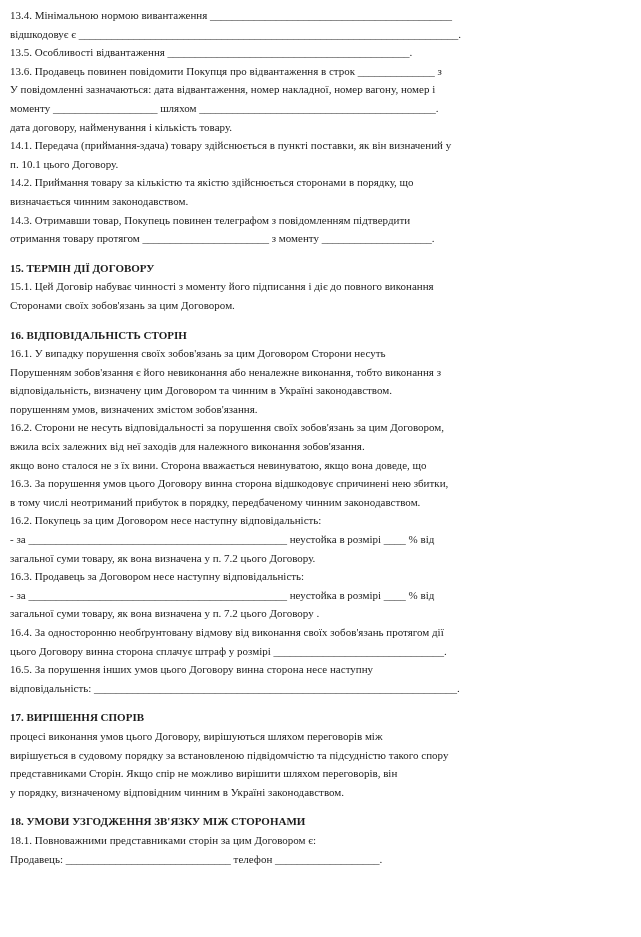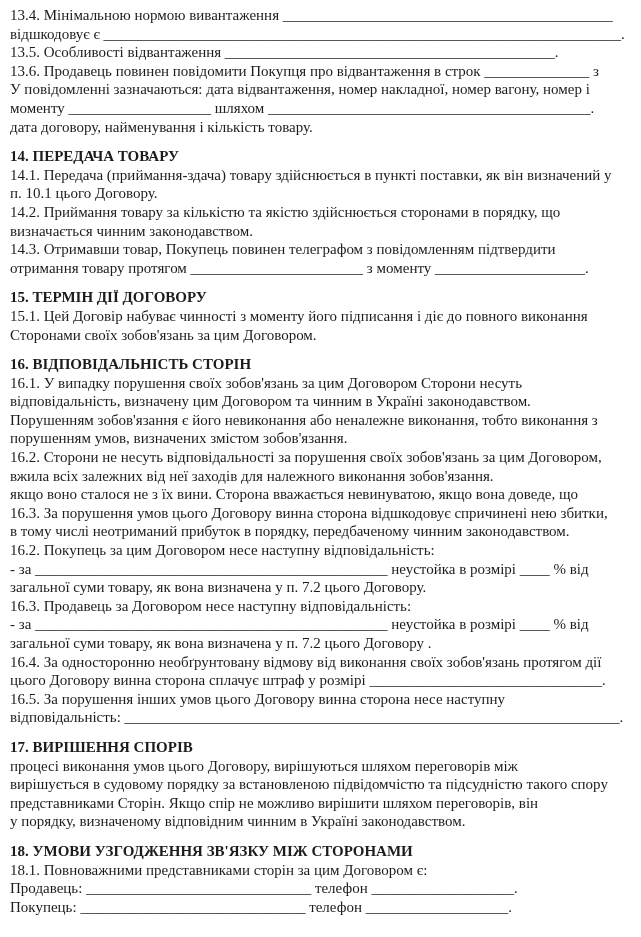--- a/index.html
+++ b/index.html
@@ -7,21 +7,21 @@
   body {
     width:641px; height:937px;
     background:var(--bg);
     overflow:hidden;
   }
   .page {
     box-sizing:border-box;
     width:641px; height:937px;
     padding:6px 6px 0 10px;
     font-family:"Liberation Serif","DejaVu Serif",serif;
-    font-size:15px;
+    font-size:11px;
     line-height:18.6px;
     color:var(--fg);
     overflow:hidden;
   }
   .line {
     white-space:pre;
     overflow:hidden;
   }
   .heading {
     font-weight:bold;
@@ -35,34 +35,33 @@
 
 <div class="page">
   <div id="doc-root">
       <div class="line">13.4. Мінімальною нормою вивантаження ____________________________________________</div>
       <div class="line">відшкодовує є _____________________________________________________________________.</div>
       <div class="line">13.5. Особливості відвантаження ____________________________________________.</div>
       <div class="line">13.6. Продавець повинен повідомити Покупця про відвантаження в строк ______________ з</div>
       <div class="line">У повідомленні зазначаються: дата відвантаження, номер накладної, номер вагону, номер і</div>
       <div class="line">моменту ___________________ шляхом ___________________________________________.</div>
       <div class="line">дата договору, найменування і кількість товару.</div>
-      <div class="heading">14. ПЕРЕДАЧА ТОВАРУ</div>
       <div class="line">14.1. Передача (приймання-здача) товару здійснюється в пункті поставки, як він визначений у</div>
       <div class="line">п. 10.1 цього Договору.</div>
       <div class="line">14.2. Приймання товару за кількістю та якістю здійснюється сторонами в порядку, що</div>
       <div class="line">визначається чинним законодавством.</div>
       <div class="line">14.3. Отримавши товар, Покупець повинен телеграфом з повідомленням підтвердити</div>
       <div class="line">отримання товару протягом _______________________ з моменту ____________________.</div>
       <div class="heading">15. ТЕРМІН ДІЇ ДОГОВОРУ</div>
       <div class="line">15.1. Цей Договір набуває чинності з моменту його підписання і діє до повного виконання</div>
       <div class="line">Сторонами своїх зобов'язань за цим Договором.</div>
       <div class="heading">16. ВІДПОВІДАЛЬНІСТЬ СТОРІН</div>
       <div class="line">16.1. У випадку порушення своїх зобов'язань за цим Договором Сторони несуть</div>
+      <div class="line">Порушенням зобов'язання є його невиконання або неналежне виконання, тобто виконання з</div>
       <div class="line">відповідальність, визначену цим Договором та чинним в Україні законодавством.</div>
-      <div class="line">Порушенням зобов'язання є його невиконання або неналежне виконання, тобто виконання з</div>
       <div class="line">порушенням умов, визначених змістом зобов'язання.</div>
       <div class="line">16.2. Сторони не несуть відповідальності за порушення своїх зобов'язань за цим Договором,</div>
       <div class="line">вжила всіх залежних від неї заходів для належного виконання зобов'язання.</div>
       <div class="line">якщо воно сталося не з їх вини. Сторона вважається невинуватою, якщо вона доведе, що</div>
       <div class="line">16.3. За порушення умов цього Договору винна сторона відшкодовує спричинені нею збитки,</div>
       <div class="line">в тому числі неотриманий прибуток в порядку, передбаченому чинним законодавством.</div>
       <div class="line">16.2. Покупець за цим Договором несе наступну відповідальність:</div>
       <div class="line">- за _______________________________________________ неустойка в розмірі ____ % від</div>
       <div class="line">загальної суми товару, як вона визначена у п. 7.2 цього Договору.</div>
       <div class="line">16.3. Продавець за Договором несе наступну відповідальність:</div>
@@ -73,15 +72,14 @@
       <div class="line">16.5. За порушення інших умов цього Договору винна сторона несе наступну</div>
       <div class="line">відповідальність: __________________________________________________________________.</div>
       <div class="heading">17. ВИРІШЕННЯ СПОРІВ</div>
       <div class="line">процесі виконання умов цього Договору, вирішуються шляхом переговорів між</div>
       <div class="line">вирішується в судовому порядку за встановленою підвідомчістю та підсудністю такого спору</div>
       <div class="line">представниками Сторін. Якщо спір не можливо вирішити шляхом переговорів, він</div>
       <div class="line">у порядку, визначеному відповідним чинним в Україні законодавством.</div>
       <div class="heading">18. УМОВИ УЗГОДЖЕННЯ ЗВ'ЯЗКУ МІЖ СТОРОНАМИ</div>
       <div class="line">18.1. Повноважними представниками сторін за цим Договором є:</div>
       <div class="line">Продавець: ______________________________ телефон ___________________.</div>
-      <div class="line">Покупець: ______________________________ телефон ___________________.</div>
     </div>
 </div>
 
 </body></html>

